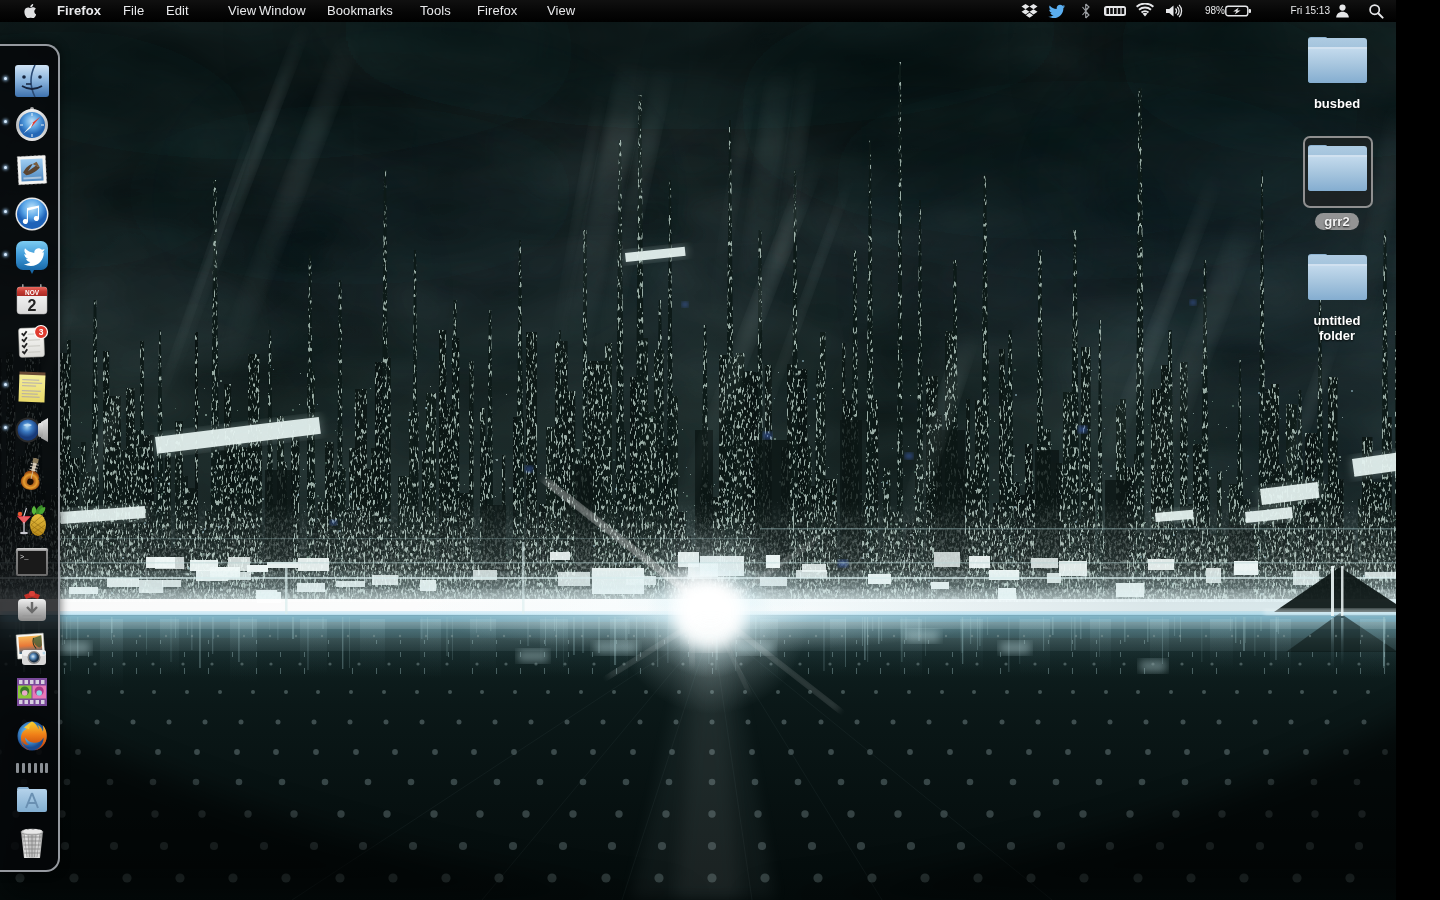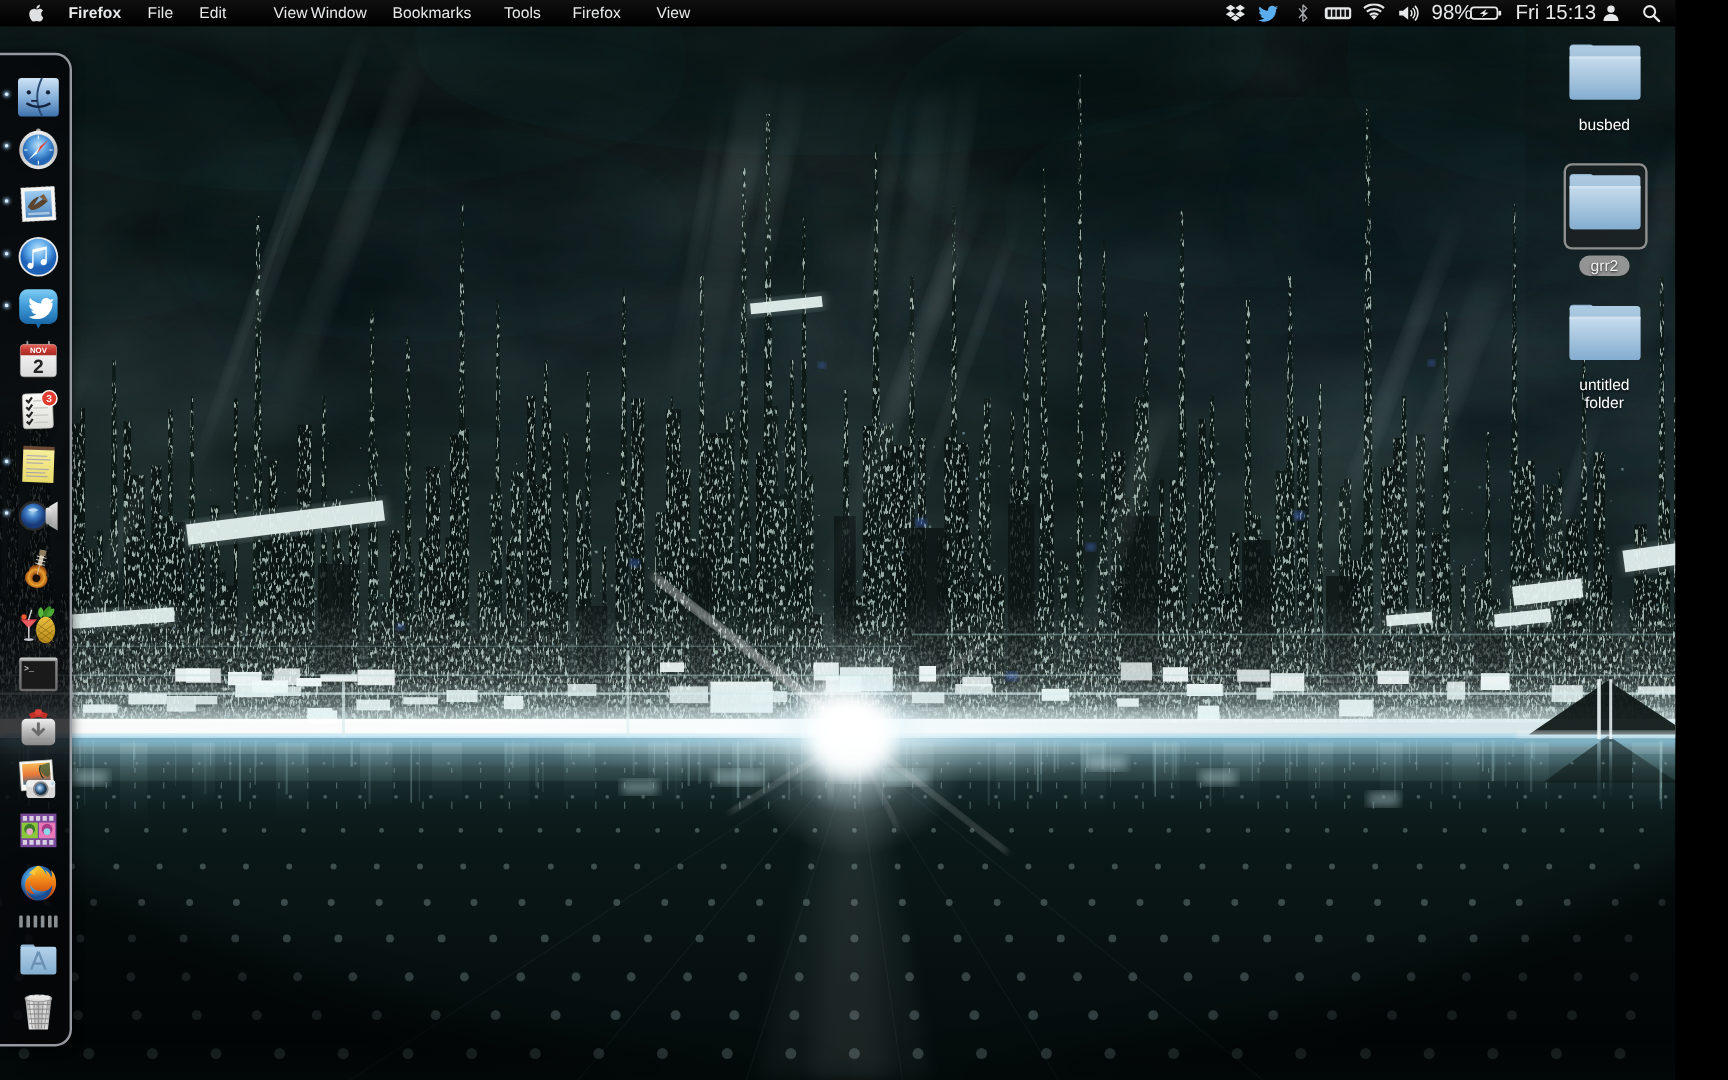--- a/index.html
+++ b/index.html
@@ -2,28 +2,28 @@
 <html><head><meta charset="utf-8"><title>d</title><style>
 *{margin:0;padding:0;box-sizing:border-box}
 html,body{width:1440px;height:900px;overflow:hidden;background:#000;font-family:"Liberation Sans",sans-serif}
 .stage{position:relative;width:1396px;height:900px;overflow:hidden}
 .wall{position:absolute;left:0;top:0;width:1440px;height:900px}
 .menubar{position:absolute;left:0;top:0;width:1440px;height:22px;background:linear-gradient(#101010,#060606 55%,#000);z-index:50}
 .mb-apple{position:absolute;left:23px;top:3px}
 .mi{position:absolute;top:0;color:#e9eaec;font-size:13px;line-height:22px;letter-spacing:0.1px}
 .mi.b{font-weight:bold}
 .msi{position:absolute;top:3px;display:block;height:16px}
-.mtxt{position:absolute;top:0;color:#e9eaec;font-size:17px;line-height:22px;display:block}
+.mtxt{position:absolute;top:0;color:#e9eaec;font-size:10px;line-height:22px;display:block}
 .dock{position:absolute;left:-14px;top:44px;width:74px;height:828px;background:rgba(5,7,9,0.78);border:2px solid rgba(175,180,186,0.85);border-radius:14px;box-shadow:0 0 10px rgba(0,0,0,0.6)}
 .di{position:absolute;left:26px;width:36px;display:flex;justify-content:center}
 .rdot{position:absolute;left:4px;width:3px;height:3px;border-radius:50%;background:#d8ecff;box-shadow:0 0 3px 1px rgba(170,215,255,0.85)}
 .desk-icons{position:absolute;right:4px;top:0;width:110px;height:340px}
 .fitem{position:absolute;left:0;width:110px;text-align:center}
 .fic{display:flex;justify-content:center}
-.flabel{margin-top:12px;color:#fff;font-size:13px;font-weight:normal;line-height:15px;text-shadow:0 1px 2px rgba(0,0,0,0.9)}
+.flabel{margin-top:12px;color:#fff;font-size:13px;font-weight:bold;line-height:15px;text-shadow:0 1px 2px rgba(0,0,0,0.9)}
 .flabel.pill{display:inline-block;background:rgba(154,154,154,0.95);color:#f2f2f2;border-radius:9px;padding:0 9px;height:17px;line-height:17px;margin-top:21px}
 .selbox{position:absolute;left:21px;top:136px;width:70px;height:72px;background:rgba(35,35,35,0.55);border:2px solid rgba(150,150,150,0.95);border-radius:7px}
 </style></head>
 <body>
 <div class="stage">
 <div class="wall"><svg width="1440" height="900" viewBox="0 0 1440 900" preserveAspectRatio="none">
 <defs>
 <linearGradient id="sky" x1="0" y1="0" x2="0" y2="1">
  <stop offset="0" stop-color="#091011"></stop>
  <stop offset="0.45" stop-color="#0a1414"></stop>

